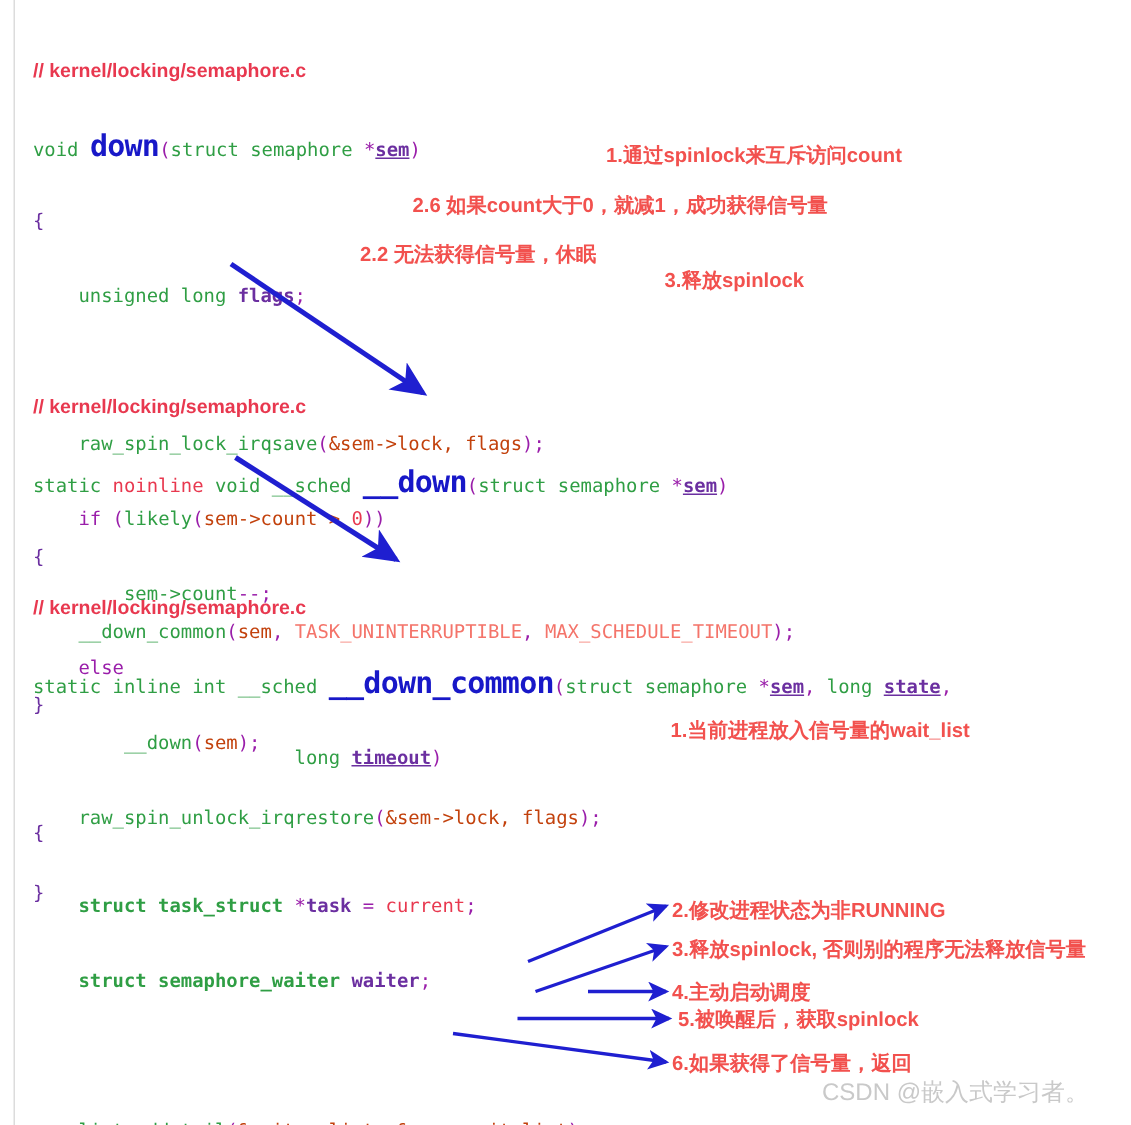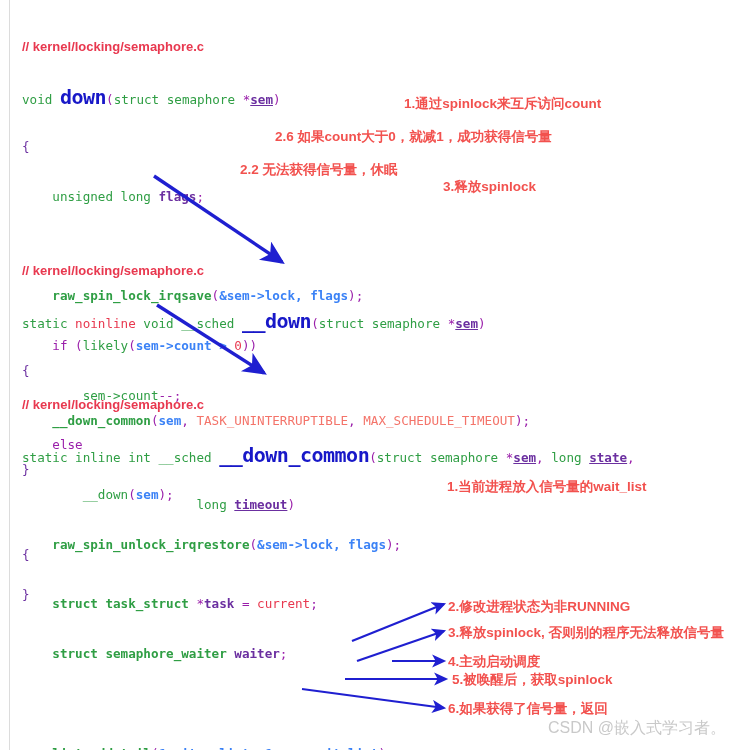--- a/index.html
+++ b/index.html
@@ -38,25 +38,25 @@
     line-height: 16.6px;
     letter-spacing: 0px;
   }
   .ln { display: block; height: 16.6px; }
 
   
   .c-comment   { color: #e8384f; font-family: "Liberation Sans", sans-serif; font-weight: bold; font-size: 13px; }
   .c-kw        { color: #9a1eaa; font-weight: normal; }
   .c-type      { color: #2f9e44; }
   .c-type-b    { color: #2f9e44; font-weight: bold; }
-  .c-fn        { color: #2f9e44; font-weight: bold; }
+  .c-fn        { color: #2f9e44; font-weight: normal; }
   .c-fn-l      { color: #2f9e44; }
   .c-var       { color: #6b2fa0; font-weight: bold; }
   .c-varu      { color: #6b2fa0; font-weight: bold; text-decoration: underline; }
-  .c-arg       { color: #3b82f6; font-weight: bold; }
+  .c-arg       { color: #c2410c; }
   .c-const     { color: #e8384f; }
   .c-macro     { color: #f4746a; }
   .c-punct     { color: #9a1eaa; }
   .c-brace     { color: #6b2fa0; }
   .c-red-kw    { color: #e8384f; }
 
   .bigname {
     color: #1818c8;
     font-weight: bold;
     font-size: 20px;

